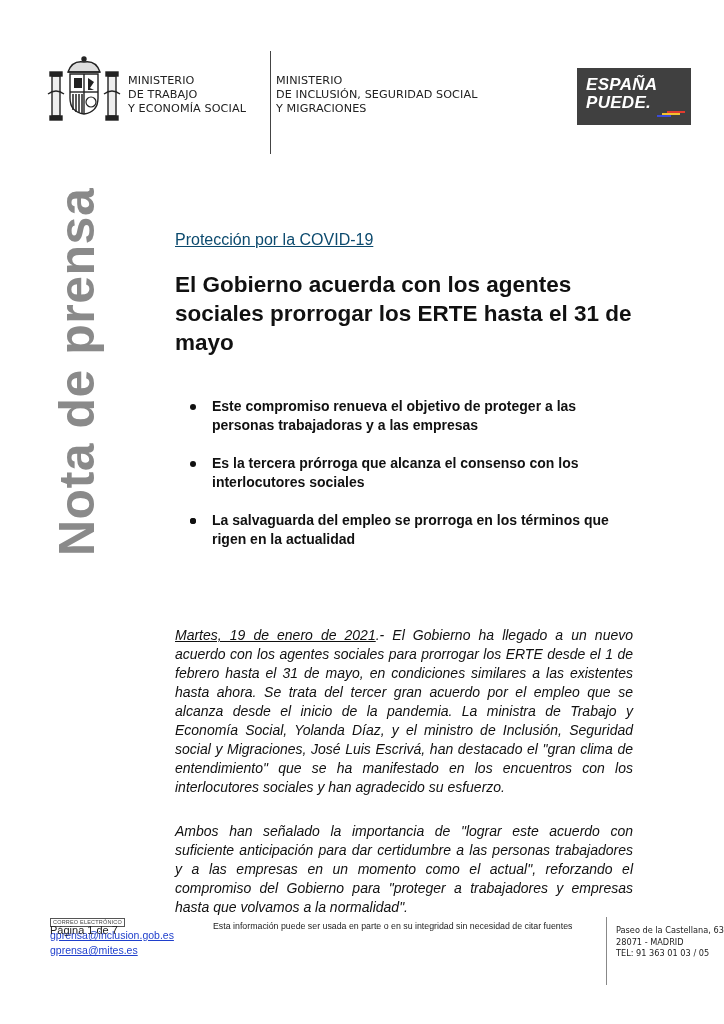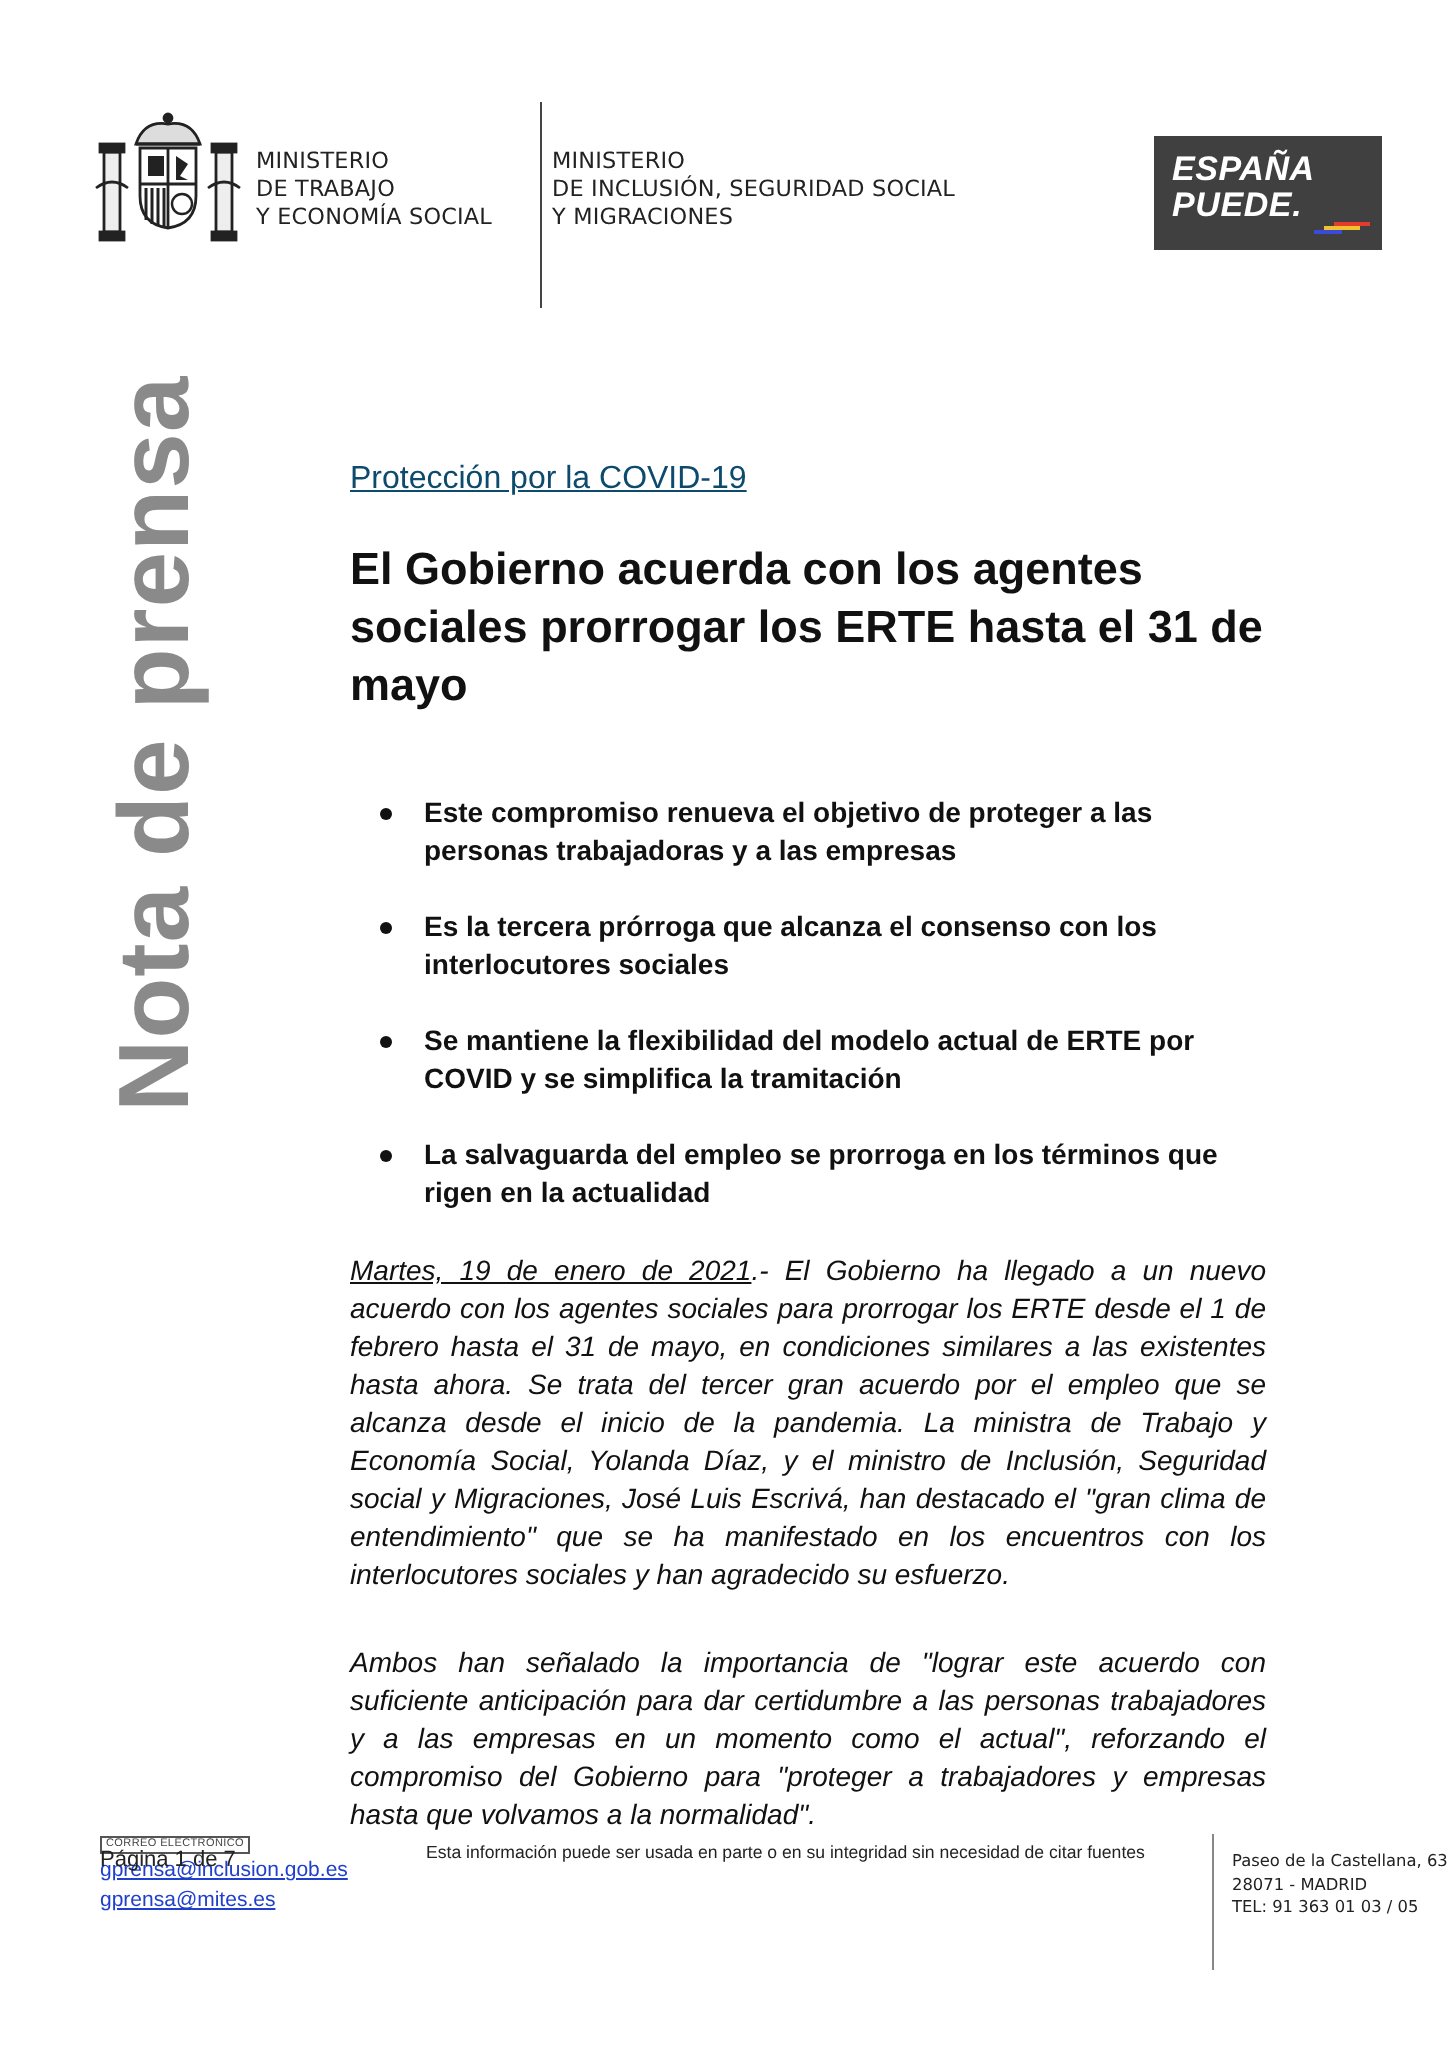--- a/index.html
+++ b/index.html
@@ -97,21 +97,21 @@
 </div>
 
 <div class="nota">Nota de prensa</div>
 
 <div class="abs kicker">Protección por la COVID-19</div>
 <div class="abs title">El Gobierno acuerda con los agentes sociales prorrogar los ERTE hasta el 31 de mayo</div>
 
 <ul class="abs bullets">
   <li><span class="dot"></span><span>Este compromiso renueva el objetivo de proteger a las personas trabajadoras y a las empresas</span></li>
   <li><span class="dot"></span><span>Es la tercera prórroga que alcanza el consenso con los interlocutores sociales</span></li>
-  <li><span class="dot"></span><span>Se mantiene la flexibilidad del modelo actual de ERTE por COVID y se simplifica la tramitación</span></li>
+  <li><span class="dot"></span></li>
   <li><span class="dot"></span><span>La salvaguarda del empleo se prorroga en los términos que rigen en la actualidad</span></li>
 </ul>
 
 <p class="abs body p1" style="margin:0;"><span class="date">Martes, 19 de enero de 2021</span><span>.- El Gobierno ha llegado a un nuevo acuerdo con los agentes sociales para prorrogar los ERTE desde el 1 de febrero hasta el 31 de mayo, en condiciones similares a las existentes hasta ahora. Se trata del tercer gran acuerdo por el empleo que se alcanza desde el inicio de la pandemia. La ministra de Trabajo y Economía Social, Yolanda Díaz, y el ministro de Inclusión, Seguridad social y Migraciones, José Luis Escrivá, han destacado el "gran clima de entendimiento" que se ha manifestado en los encuentros con los interlocutores sociales y han agradecido su esfuerzo.</span></p>
 
 <p class="abs body p2" style="margin:0;">Ambos han señalado la importancia de "lograr este acuerdo con suficiente anticipación para dar certidumbre a las personas trabajadores y a las empresas en un momento como el actual", reforzando el compromiso del Gobierno para "proteger a trabajadores y empresas hasta que volvamos a la normalidad".</p>
 
 <div class="abs footer-label">CORREO ELECTRÓNICO</div>
 <a class="abs email e1">gprensa@inclusion.gob.es</a>
 <a class="abs email e2">gprensa@mites.es</a>

